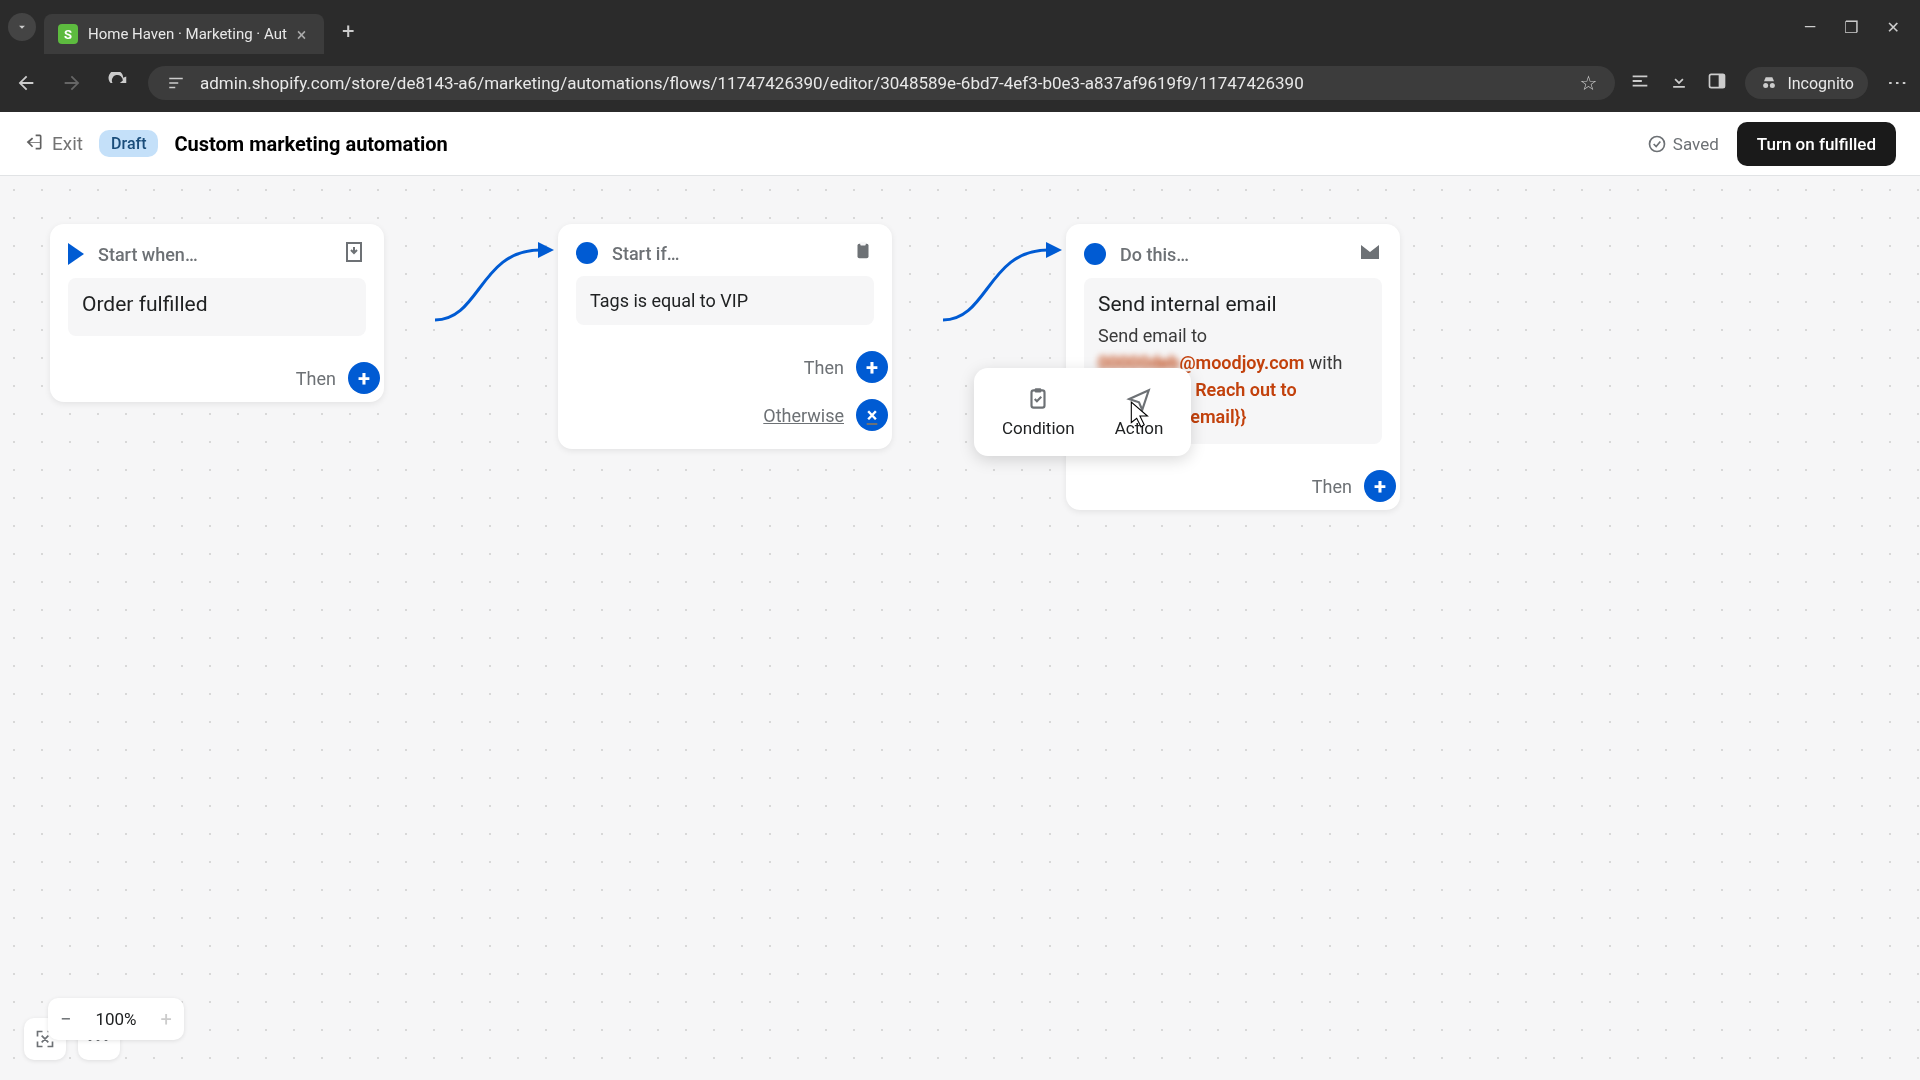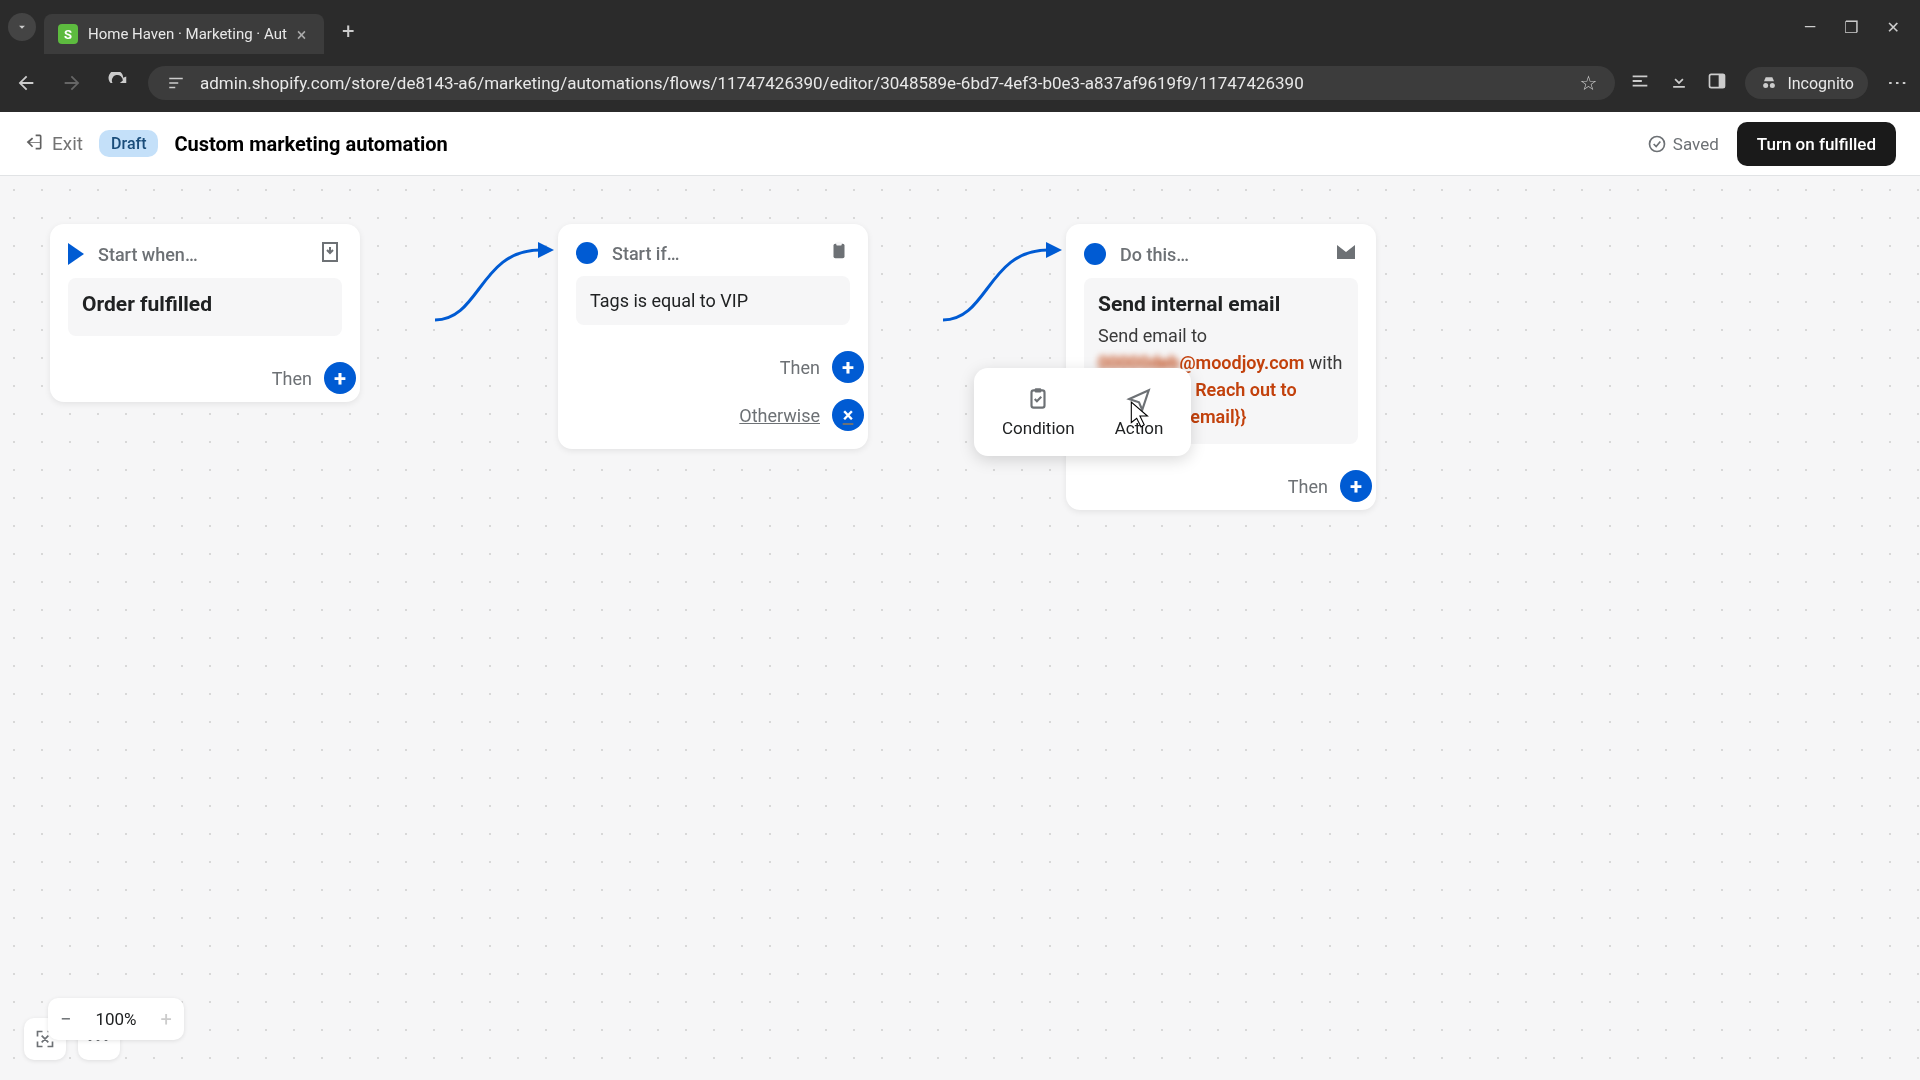--- a/index.html
+++ b/index.html
@@ -40,28 +40,28 @@
 .saved { display: flex; align-items: center; gap: 6px; color: #6d7175; font-size: 17px; }
 .saved svg { stroke: #6d7175; fill: none; }
 .turn-on { background: #1a1a1a; color: white; border: none; border-radius: 10px; padding: 12px 20px; font-size: 17px; font-weight: 500; cursor: pointer; }
 
 
 .canvas { position: absolute; top: 64px; left: 0; right: 0; bottom: 0; background: #f6f6f7;
   background-image: radial-gradient(#d8d8d8 1px, transparent 1px);
   background-size: 28px 28px;
 }
 
-.node { position: absolute; background: white; border-radius: 14px; box-shadow: 0 2px 6px rgba(0,0,0,0.08); width: 310px; }
+.node { position: absolute; background: white; border-radius: 14px; box-shadow: 0 2px 6px rgba(0,0,0,0.08); width: 334px; }
 .node-header { display: flex; align-items: center; padding: 16px 18px 10px; gap: 14px; color: #6d7175; font-size: 18px; font-weight:500; }
 .node-header .hicon { margin-left: auto; }
 .start-arrow { width: 0; height: 0; border-top: 11px solid transparent; border-bottom: 11px solid transparent; border-left: 16px solid #005bd3; }
 .blue-dot { width: 22px; height: 22px; background: #005bd3; border-radius: 50%; }
 .node-body { padding: 0 18px 18px; }
 .body-row { background: #f6f6f7; border-radius: 8px; padding: 14px; font-size: 18px; color: #202223; }
-.body-title { font-size: 21px; font-weight: 700; color: #202223; margin-bottom: 6px; }
+.body-title { font-size: 21px; font-weight: 400; color: #202223; margin-bottom: 6px; }
 .node-then { display: flex; justify-content: flex-end; align-items: center; gap: 12px; padding: 8px 4px 8px 18px; color: #6d7175; font-size: 18px; }
 .node-otherwise { display: flex; justify-content: flex-end; align-items: center; gap: 12px; padding: 8px 4px 18px 18px; color: #6d7175; font-size: 18px; text-decoration: underline; }
 
 .plus-btn { width: 32px; height: 32px; background: #005bd3; border-radius: 50%; display: flex; align-items: center; justify-content: center; color: white; font-size: 22px; font-weight: bold; cursor: pointer; }
 .x-btn { width: 32px; height: 32px; background: #005bd3; border-radius: 50%; display: flex; align-items: center; justify-content: center; color: white; font-size: 20px; font-weight: bold; cursor: pointer; }
 
 .connector { position: absolute; }
 .connector svg path { stroke: #005bd3; stroke-width: 3; fill: none; }
 .connector svg polygon { fill: #005bd3; }
 

